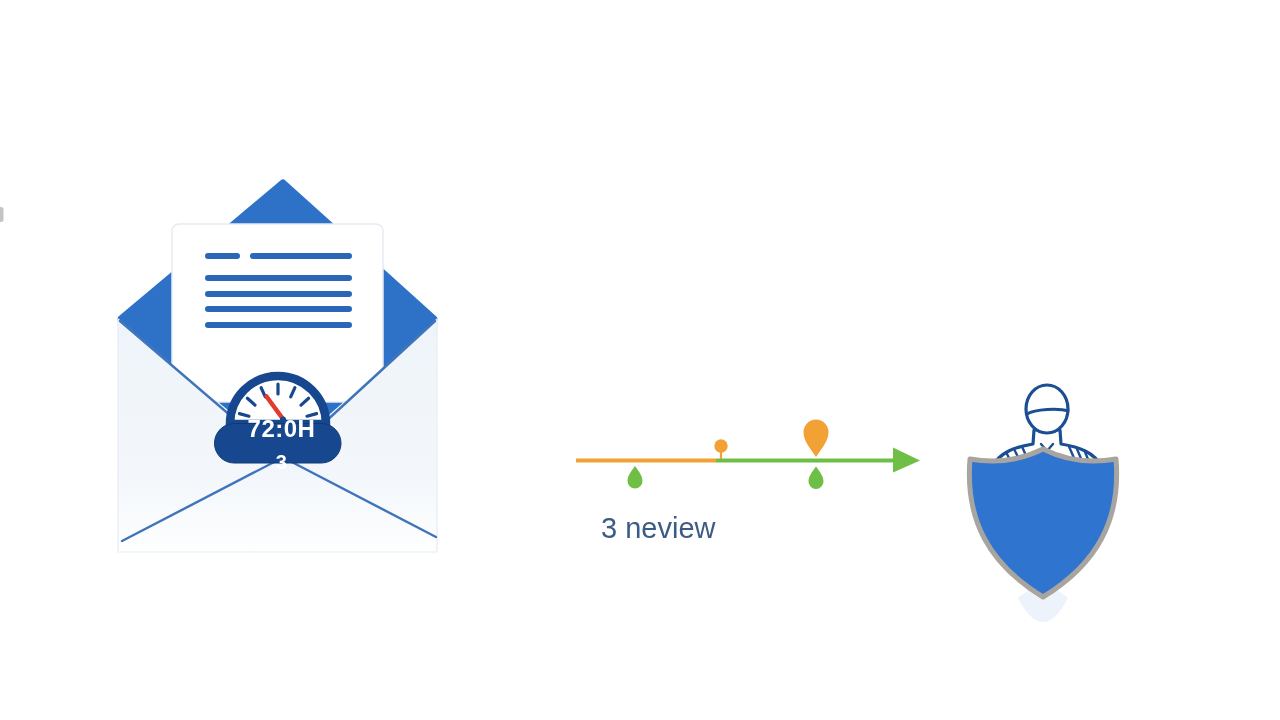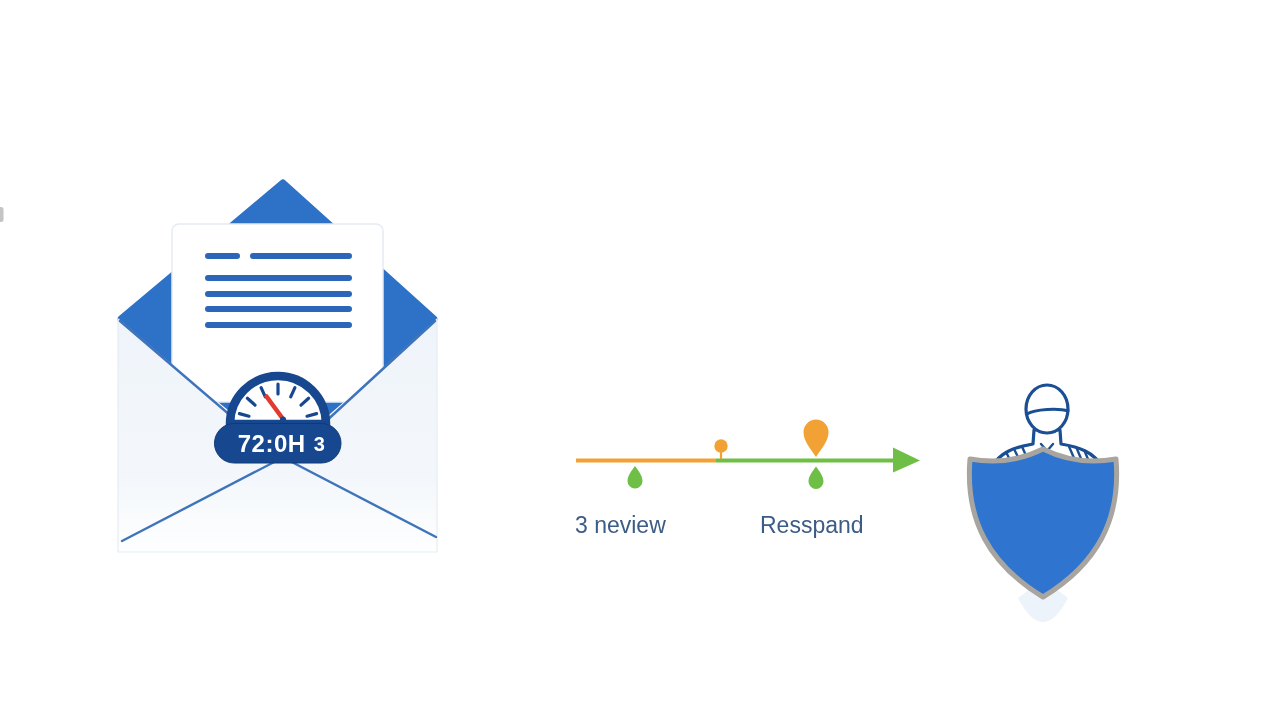--- a/index.html
+++ b/index.html
@@ -29,25 +29,25 @@
   .person-fill{fill:#ffffff;stroke:var(--person-outline,#1b4f94);stroke-width:3.2;stroke-linejoin:round;}
   .shield{fill:var(--shield-blue,#2f75cf);stroke:var(--shield-border,#a8a5a0);stroke-width:5;stroke-linejoin:round;}
   .shield-ghost{fill:#edf3fa;}
   .edge-artifact{fill:#c2c4c6;}
   
   .overlay{position:absolute;white-space:nowrap;}
   .pill-text{
     left:214px;top:424px;width:127px;height:40px;
     display:flex;align-items:center;justify-content:center;gap:8px;
     padding-left:8px;box-sizing:border-box;
-    color:#ffffff;font-weight:bold;font-size:24px;letter-spacing:.5px;
+    color:#ffffff;font-weight:bold;font-size:24px;letter-spacing:.5px;flex-direction:column;
   }
   .pill-text .suffix{font-size:20px;}
   .tl-title{left:575px;top:428px;font-size:28px;letter-spacing:-.5px;color:var(--title-blue,#2c4d7d);}
-  .tl-label{font-size:23px;color:var(--label-blue,#3c5b85);}
+  .tl-label{font-size:29px;color:var(--label-blue,#3c5b85);margin-left:26px;}
   .tl-label.start{left:575px;top:512px;}
   .tl-label.end{left:760px;top:512px;}
 </style>
 </head>
 <body>
 
 <div class="canvas">
 
   <svg width="1280" height="720" viewBox="0 0 1280 720">
     <defs>
@@ -132,15 +132,14 @@
     <path class="shield-ghost" d="M1018,598 Q1043,646 1068,598 L1056,589 Q1043,608 1030,589 Z"></path>
     <path class="shield" d="M1043,449 C1021,460 995,463.5 970,459 C965,520 989,564 1043,597 C1097,564 1121,520 1116,459 C1091,463.5 1065,460 1043,449 Z"></path>
   </svg>
 
   <div class="overlay pill-text">
     <span>72:0H</span>
     <span class="suffix">3</span>
   </div>
 
   <div class="overlay tl-label start">3 neview</div>
-  <div class="overlay tl-label end">Resspand</div>
 
 </div>
 
 </body></html>

